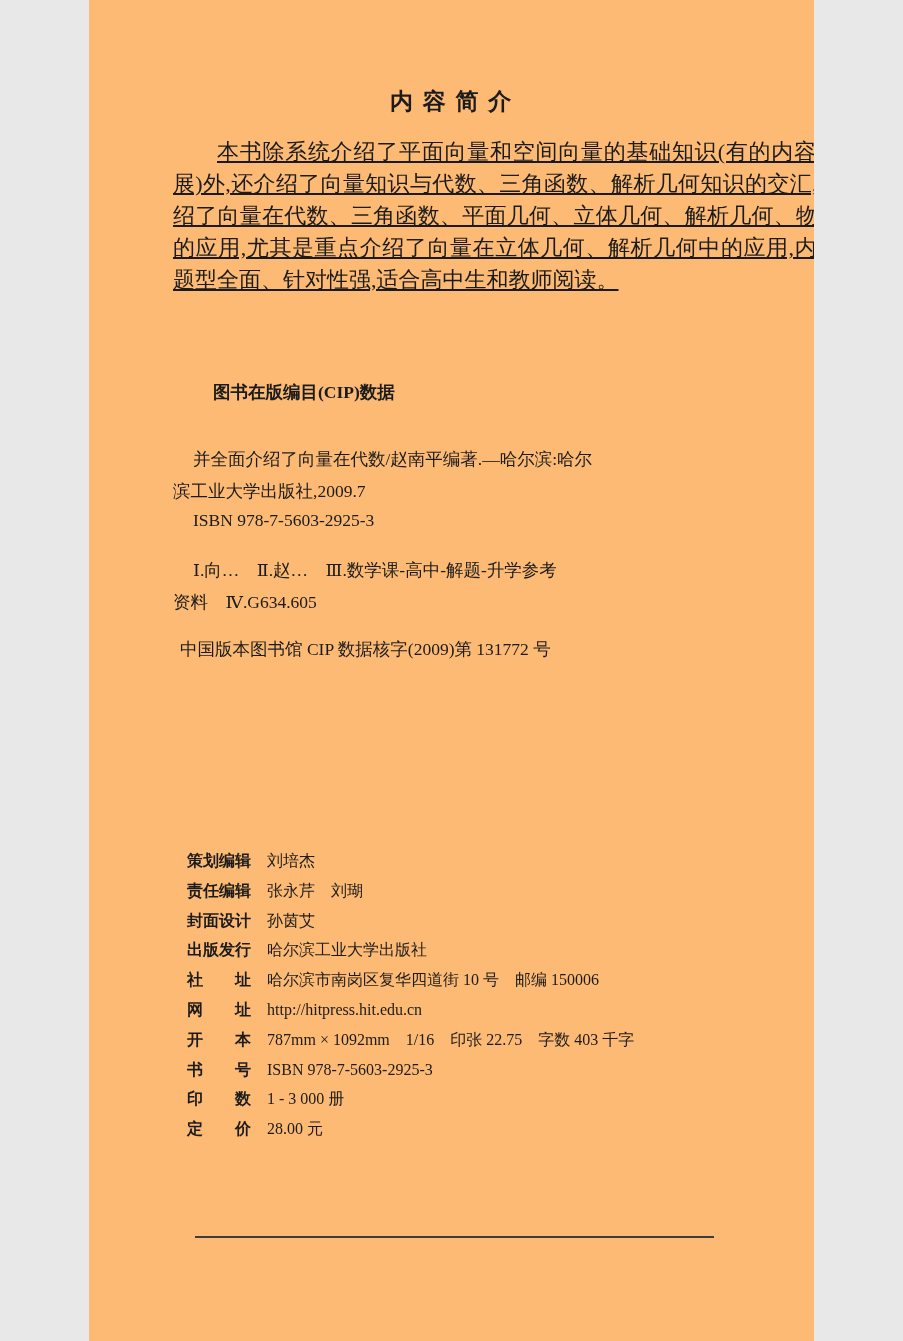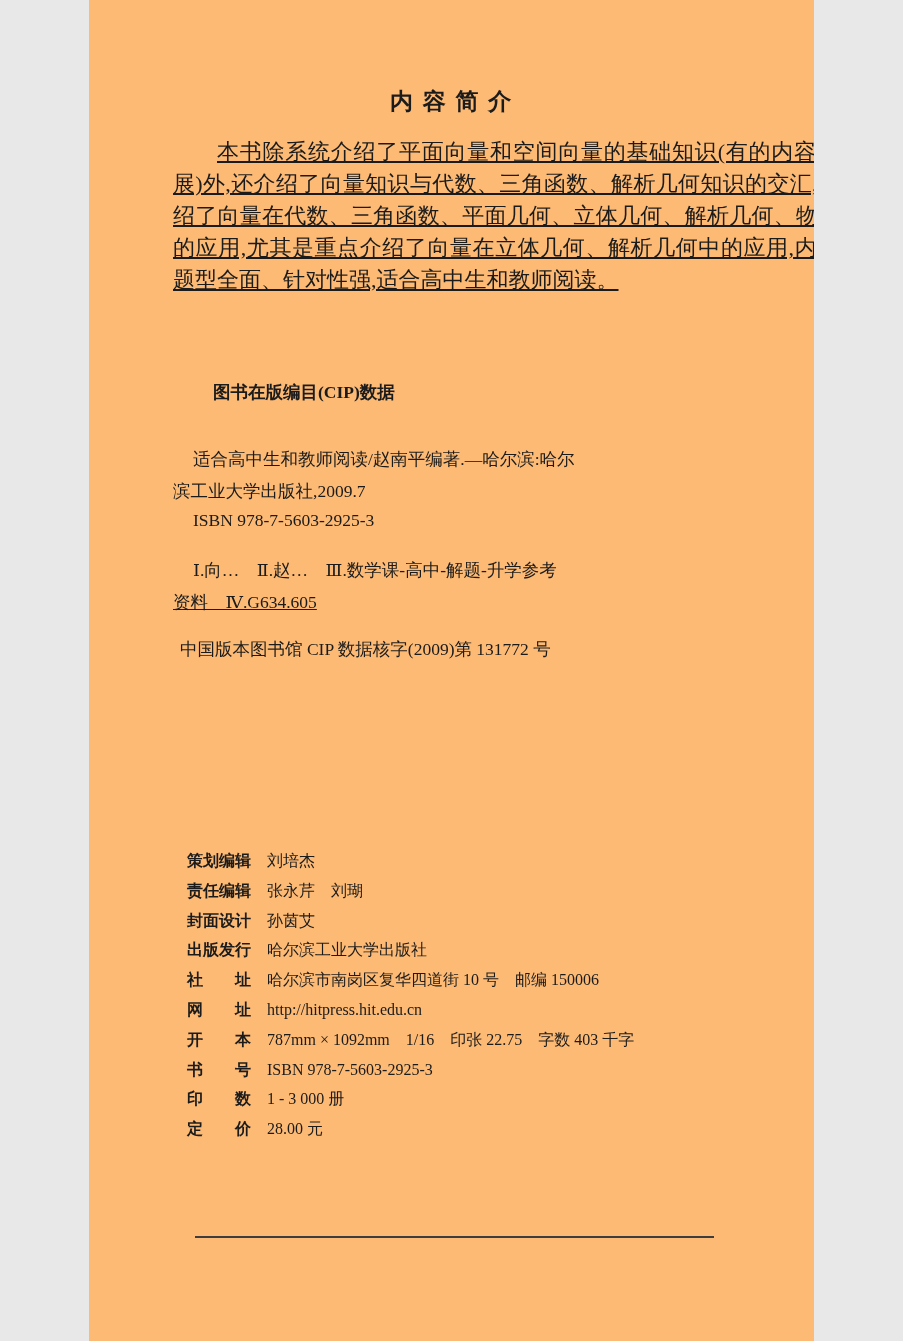--- a/index.html
+++ b/index.html
@@ -88,25 +88,25 @@
 </head>
 <body>
 
 <div class="page">
 
   <div class="intro-title">内 容 简 介</div>
 
   <div class="intro-para">本书除系统介绍了平面向量和空间向量的基础知识(有的内容还作了拓展)外,还介绍了向量知识与代数、三角函数、解析几何知识的交汇,并全面介绍了向量在代数、三角函数、平面几何、立体几何、解析几何、物理等方面的应用,尤其是重点介绍了向量在立体几何、解析几何中的应用,内容独特、题型全面、针对性强,适合高中生和教师阅读。</div>
 
   <div class="cip-line bold" style="top:380px; left:104px;margin-left:20px;">图书在版编目(CIP)数据</div>
-  <div class="cip-line" style="top:447px; left:104px;">适合高中生和教师阅读/赵南平编著.—哈尔滨:哈尔</div>
+  <div class="cip-line" style="top:447px; left:104px;">并全面介绍了向量在代数/赵南平编著.—哈尔滨:哈尔</div>
   <div class="cip-line" style="top:479px; left:84px;">滨工业大学出版社,2009.7</div>
   <div class="cip-line" style="top:510px; left:104px;">ISBN 978-7-5603-2925-3</div>
   <div class="cip-line" style="top:558px; left:104px;">Ⅰ.向…　Ⅱ.赵…　Ⅲ.数学课-高中-解题-升学参考</div>
-  <div class="cip-line" style="top:590px; left:84px;text-decoration:underline;">资料　Ⅳ.G634.605</div>
+  <div class="cip-line" style="top:590px; left:84px;">资料　Ⅳ.G634.605</div>
   <div class="cip-line" style="top:637px; left:91px;">中国版本图书馆 CIP 数据核字(2009)第 131772 号</div>
 
   <div class="colophon">
     <div class="colophon-row">
       <span class="colophon-label">策划编辑</span><span class="colophon-value">刘培杰</span>
     </div>
     <div class="colophon-row">
       <span class="colophon-label">责任编辑</span><span class="colophon-value">张永芹　刘瑚</span>
     </div>
     <div class="colophon-row">

